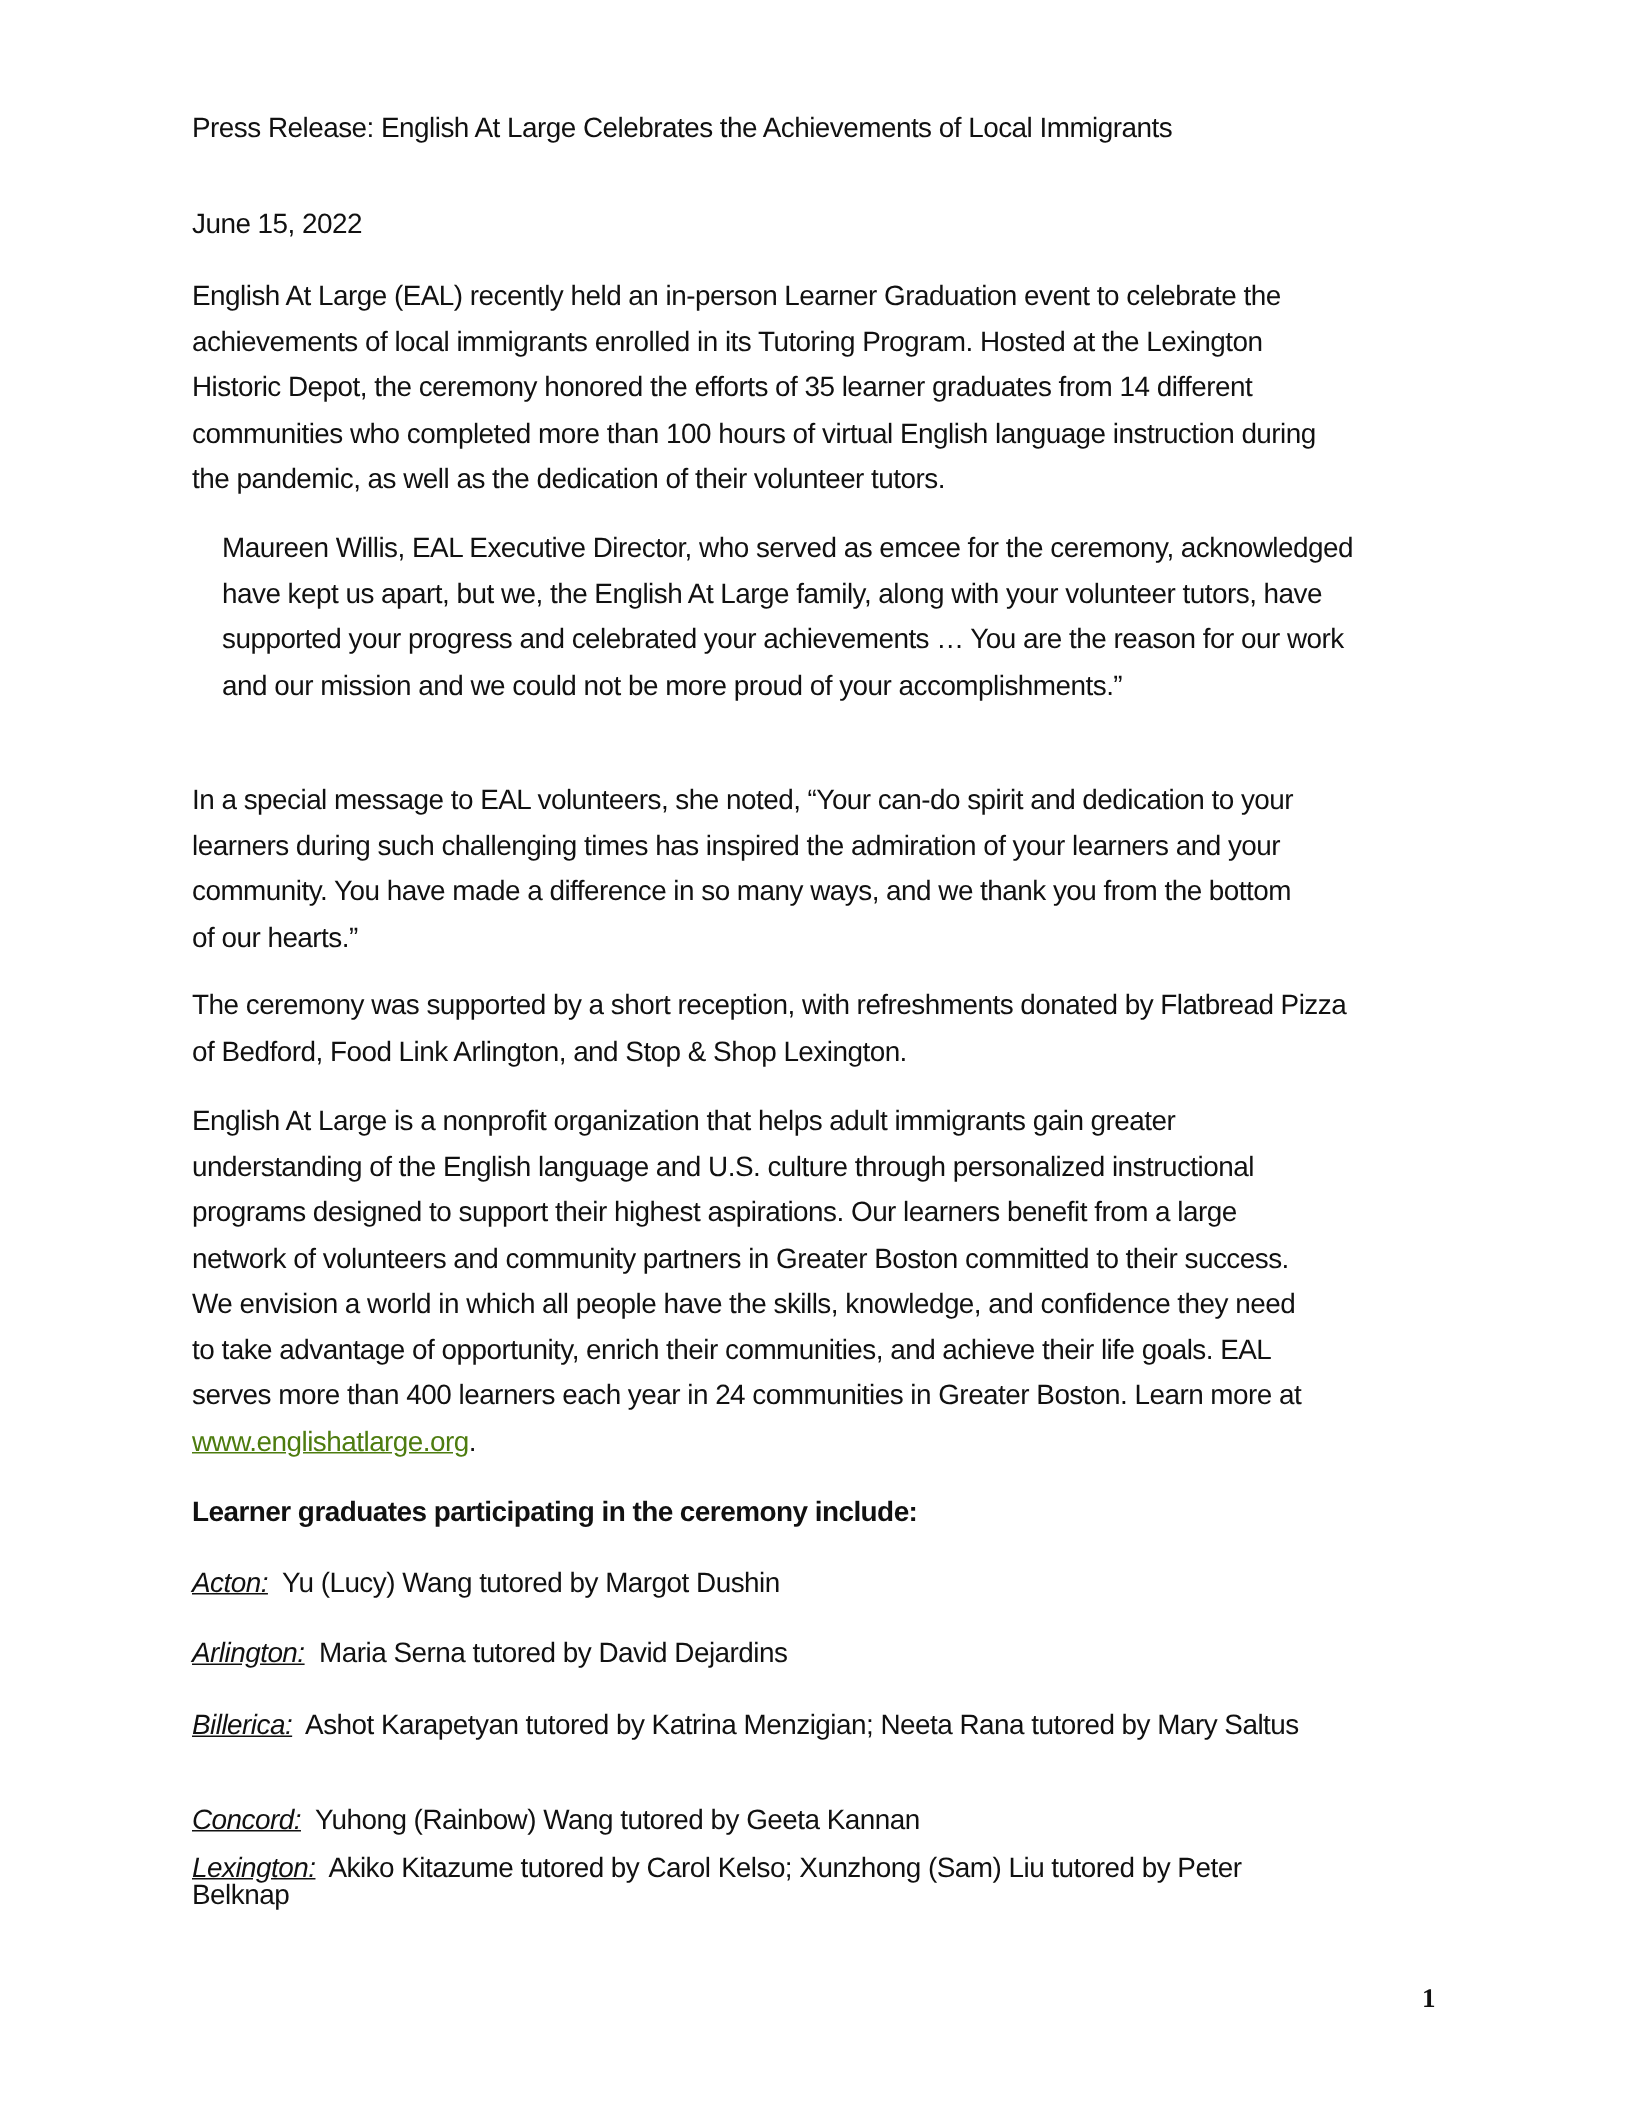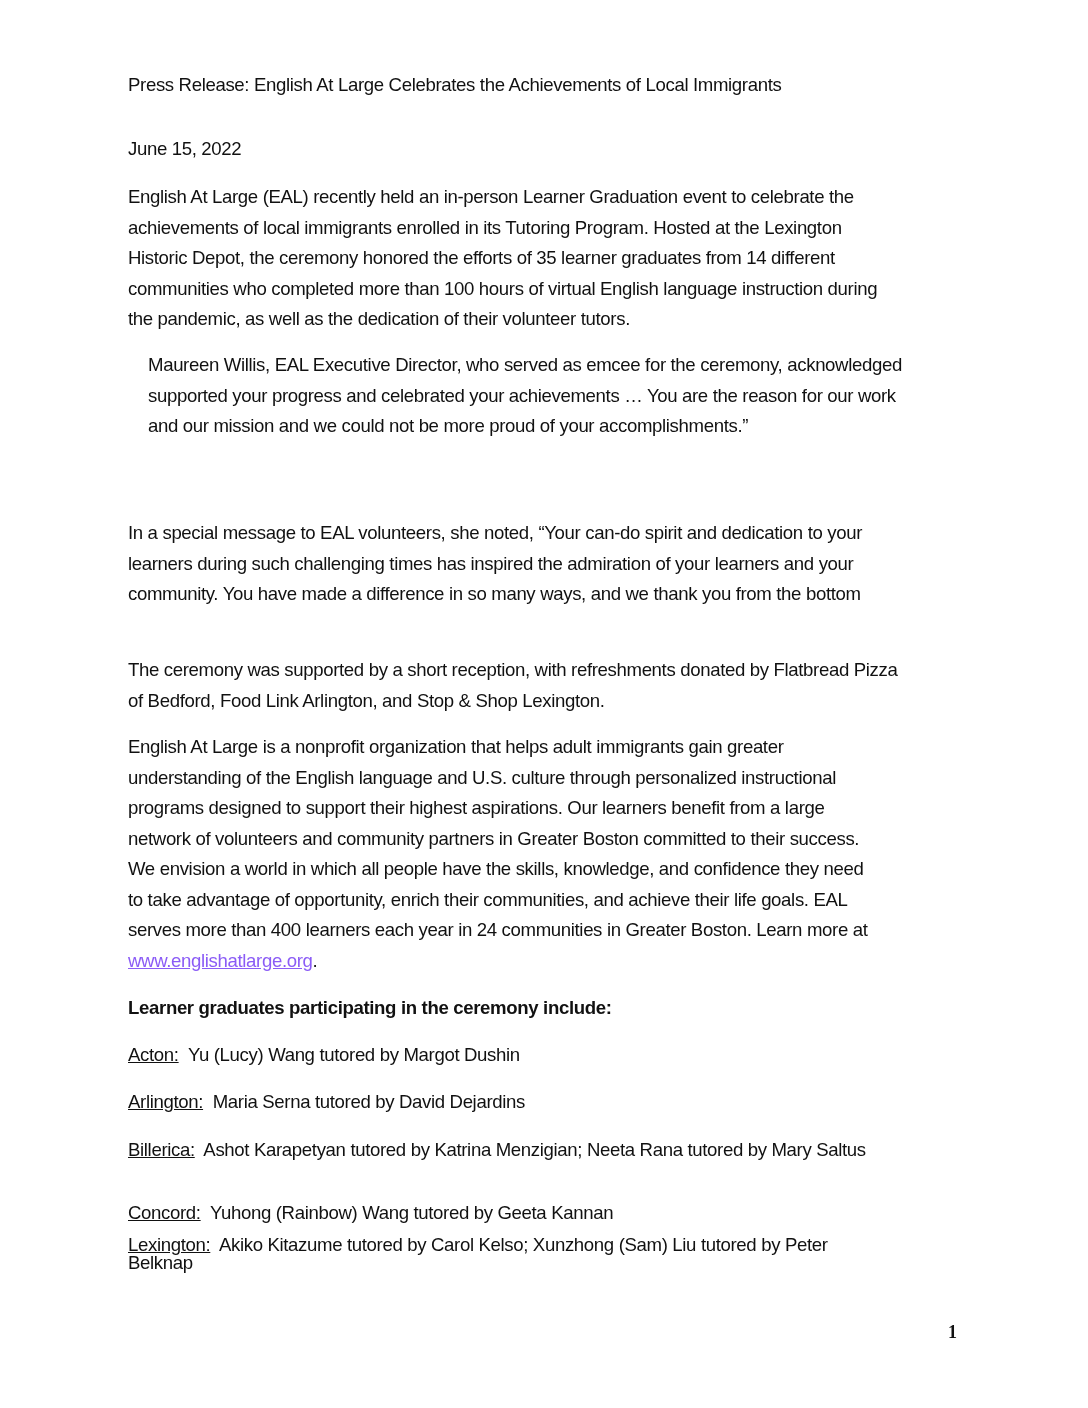--- a/index.html
+++ b/index.html
@@ -13,22 +13,22 @@
     position: absolute; left: 128px;
     font-size: 18.6px; line-height: 30px; white-space: nowrap;
     letter-spacing: -0.35px;
   }
   .para {
     position: absolute; left: 128px; width: 850px;
     font-size: 18.6px; line-height: 30.5px;
     letter-spacing: -0.35px;
   }
   .para span.l { display: block; white-space: nowrap; }
-  a.link { color: #8b5cf6; text-decoration: underline; }
-  .town { text-decoration: underline; }
+  a.link { color: #4d7c0f; text-decoration: underline; }
+  .town { text-decoration: underline; font-style: italic; }
   .pagenum {
     position: absolute; left: 948px; top: 1322px;
     font-family: "Liberation Serif", serif; font-weight: bold; font-size: 18px;
   }
 </style>
 </head>
 <body>
 
 <div class="page">
 
@@ -38,28 +38,30 @@
   <div class="para" style="top:182px;">
     <span class="l">English At Large (EAL) recently held an in-person Learner Graduation event to celebrate the</span>
     <span class="l">achievements of local immigrants enrolled in its Tutoring Program.  Hosted at the Lexington</span>
     <span class="l">Historic Depot, the ceremony honored the efforts of 35 learner graduates from 14 different</span>
     <span class="l">communities who completed more than 100 hours of virtual English language instruction during</span>
     <span class="l">the pandemic, as well as the dedication of their volunteer tutors.</span>
   </div>
 
   <div class="para" style="top:350px;margin-left:20px;">
     <span class="l">Maureen Willis, EAL Executive Director, who served as emcee for the ceremony, acknowledged</span>
+    <span class="l">have kept us apart, but we, the English At Large family, along with your volunteer tutors, have</span>
     <span class="l">supported your progress and celebrated your achievements … You are the reason for our work</span>
     <span class="l">and our mission and we could not be more proud of your accomplishments.”</span>
   </div>
 
   <div class="para" style="top:518px;">
     <span class="l">In a special message to EAL volunteers, she noted, “Your can-do spirit and dedication to your</span>
     <span class="l">learners during such challenging times has inspired the admiration of your learners and your</span>
     <span class="l">community. You have made a difference in so many ways, and we thank you from the bottom</span>
+    <span class="l">of our hearts.”</span>
   </div>
 
   <div class="para" style="top:655px;">
     <span class="l">The ceremony was supported by a short reception, with refreshments donated by Flatbread Pizza</span>
     <span class="l">of Bedford, Food Link Arlington, and Stop &amp; Shop Lexington.</span>
   </div>
 
   <div class="para" style="top:732px;">
     <span class="l">English At Large is a nonprofit organization that helps adult immigrants gain greater</span>
     <span class="l">understanding of the English language and U.S. culture through personalized instructional</span>

